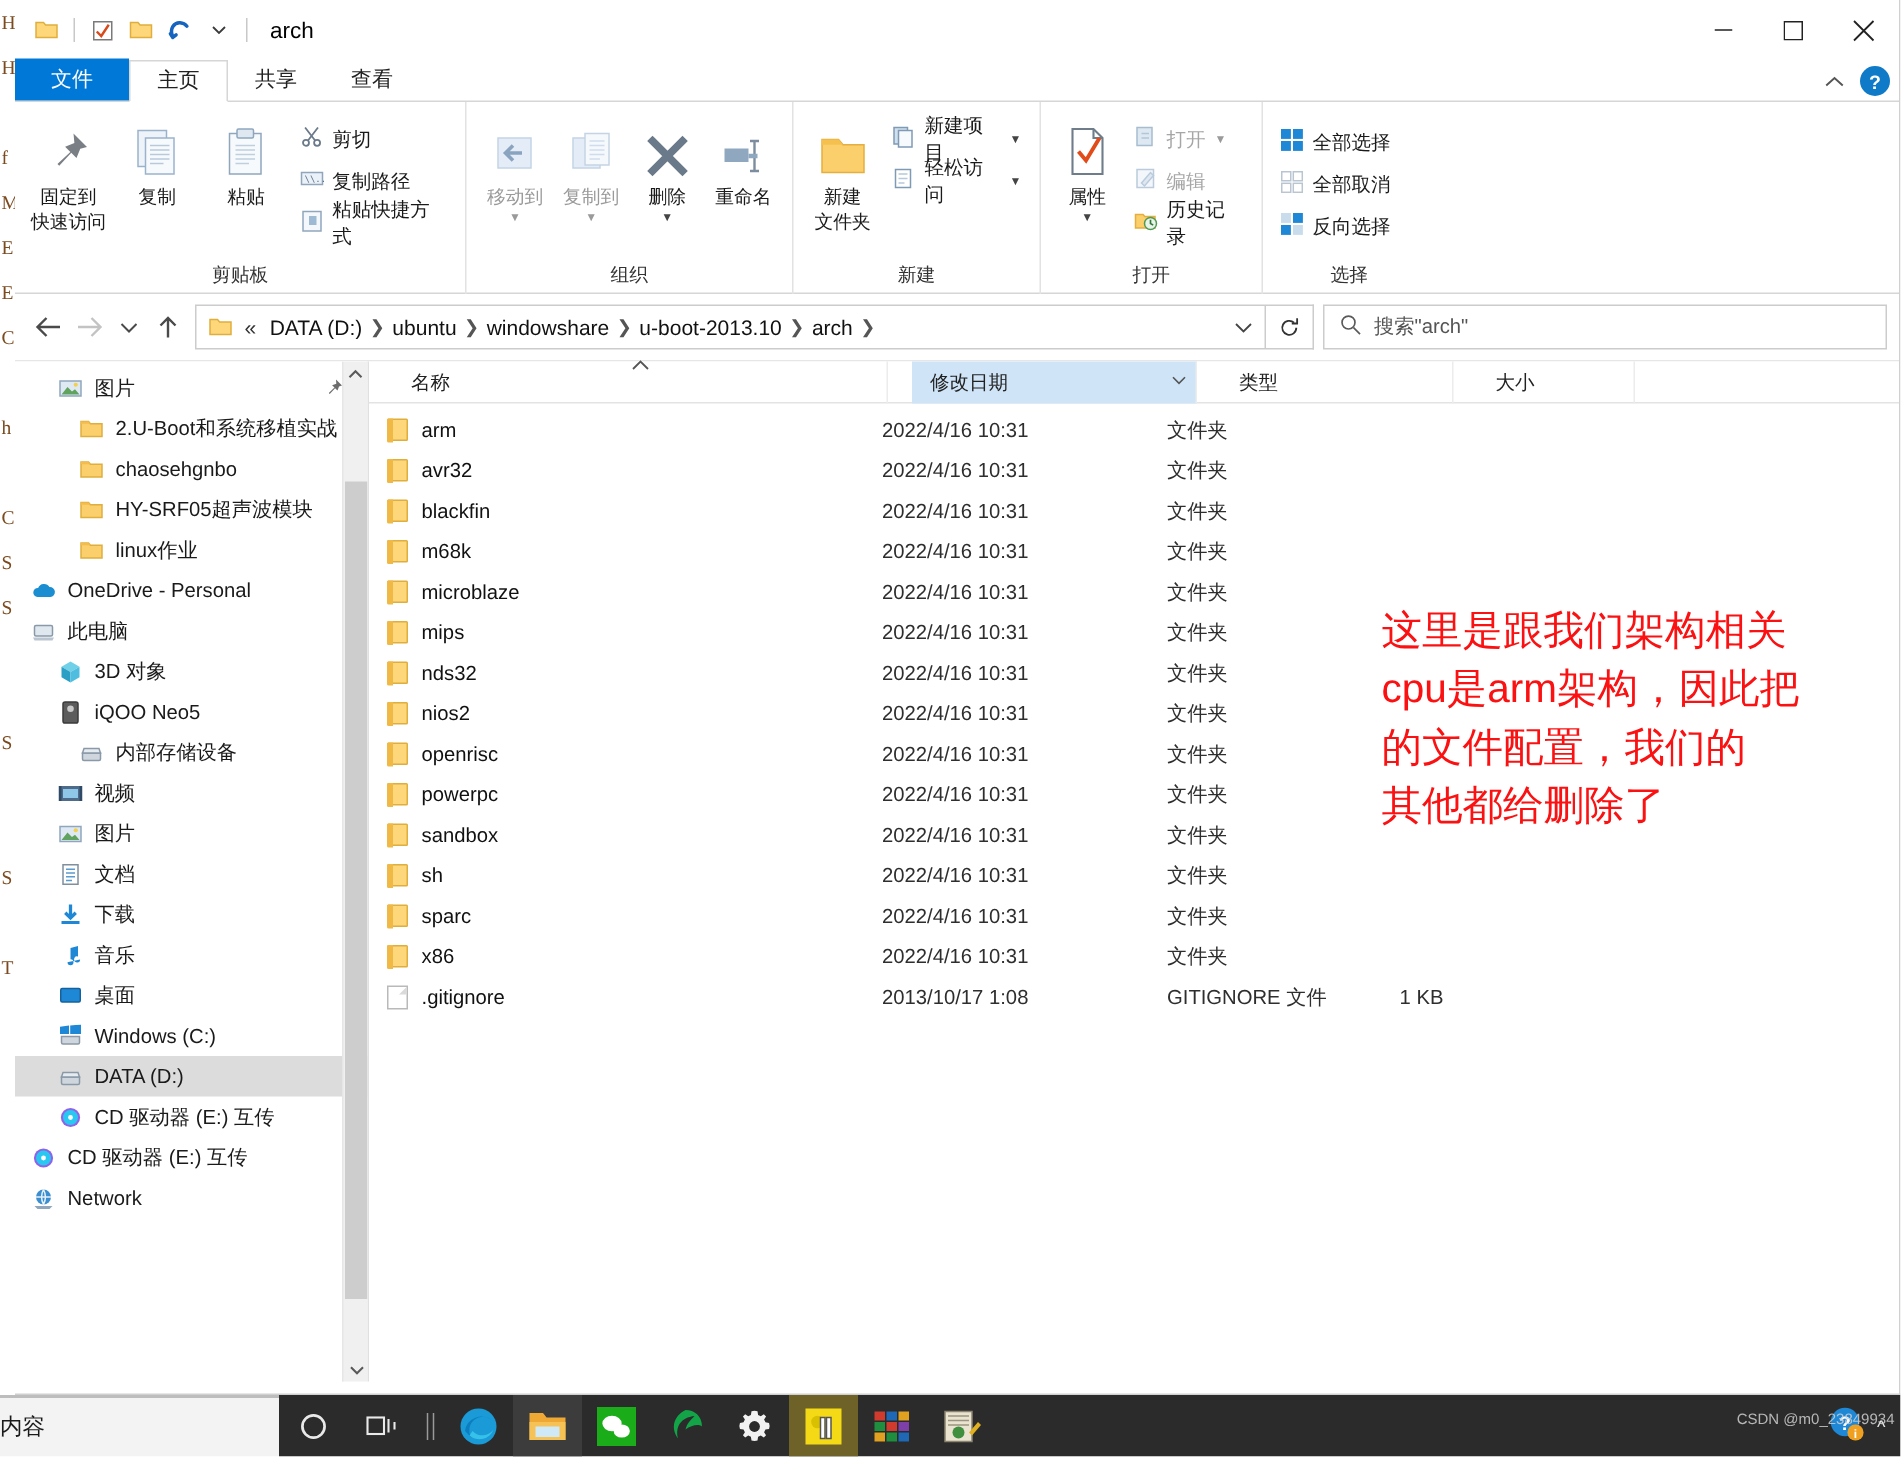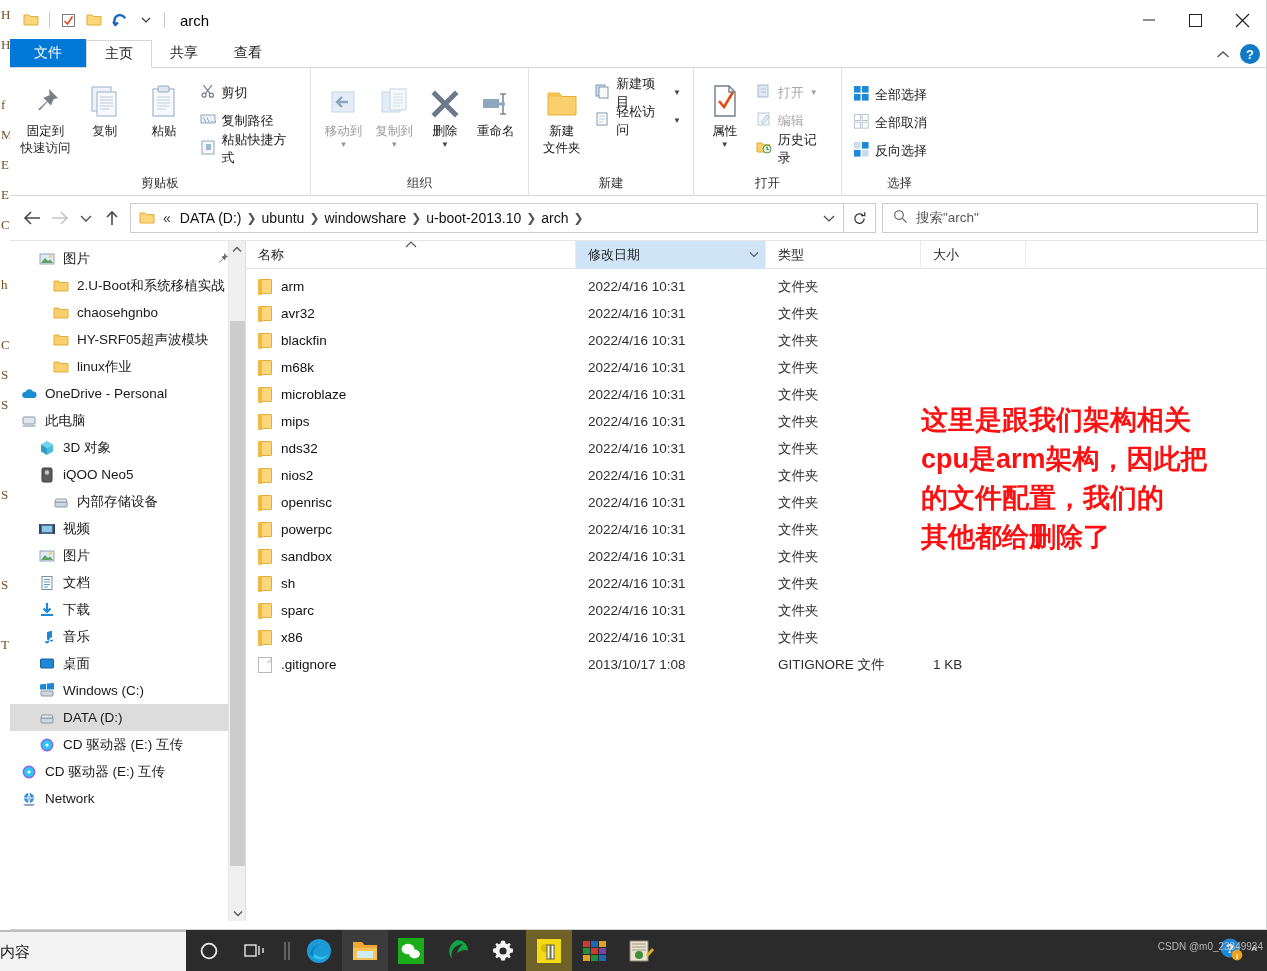--- a/index.html
+++ b/index.html
@@ -99,21 +99,21 @@
             border-left:1px solid #e6e6e6;}
   .nav-sb .arrow { height:17px; display:flex; align-items:center; justify-content:center; font-size:9px; color:#5a5a5a;}
   .nav-sb .thumb { position:absolute; left:1px; top:80px; width:15px; height:545px; background:#cdcdcd; }
   .nav-sb .arrow.bot { position:absolute; bottom:0; left:0; width:17px; }
 
   
   .filepane { flex:1; position:relative; background:#fff; }
   .colhead { height:28px; display:flex; align-items:center; border-bottom:1px solid #e3e3e3;
              font-size:13px; color:#222; position:relative;}
   .ch { height:28px; display:flex; align-items:center; padding-left:12px; border-right:1px solid #ececec;
-        position:relative;}
+        position:relative;margin-left:16px;}
   .ch.name { width:330px; }
   .ch.date { width:190px; background:#cfe4f7; }
   .ch.type { width:155px; }
   .ch.size { width:105px; }
   .sortmark { position:absolute; left:50%; top:-2px; transform:translateX(-50%); font-size:10px; color:#555;}
   .ch-dd { position:absolute; right:6px; top:8px; font-size:10px; color:#555; }
 
   .rows { padding-top:4px; }
   .row { height:27px; display:flex; align-items:center; font-size:13.5px; color:#111; }
   .c-name { width:330px; display:flex; align-items:center; gap:9px; padding-left:12px;}
@@ -125,21 +125,21 @@
   .fi { width:14px; height:15px; position:relative; flex:0 0 14px; }
   .fi-folder { background:#fdd77a; border:1px solid #e0ae3c; border-radius:1px; }
   .fi-folder:after { content:""; position:absolute; left:-1px; top:-1px; width:4px; height:16px;
       background:#f0b945; border-radius:1px 0 0 1px;}
   .fi-file { width:13px; height:16px; background:#fff; border:1px solid #b9b9b9; }
   .fi-file:after { content:""; position:absolute; right:0; top:0; border-width:0 0 5px 5px;
       border-style:solid; border-color:transparent transparent #dadada transparent; }
 
   
   .annot { position:absolute; right:0px; top:160px; width:345px; color:#fb1111;
-           font-size:27px; line-height:39px; font-weight:700; letter-spacing:0px;}
+           font-size:27px; line-height:39px; font-weight:400; letter-spacing:0px;}
 
   
   #taskbar { position:absolute; left:186px; top:930px; width:1081px; height:41px; background:#2b2b2b; display:flex; align-items:center;}
   .tb-item { width:46px; height:41px; display:flex; align-items:center; justify-content:center; position:relative;}
   .tb-item.active { background:#3c3c3c; }
   .tb-item.hl { background:#6e6228; }
   .tray { position:absolute; right:4px; top:0; height:41px; display:flex; align-items:center; gap:8px; padding-right:6px;}
   .tray .chev { color:#e8e8e8; font-size:12px; }
   .watermark { position:absolute; right:4px; top:11px; color:#cfcfcf; font-size:10px; opacity:.85;
      white-space:nowrap; font-family:"Liberation Sans", sans-serif; }

